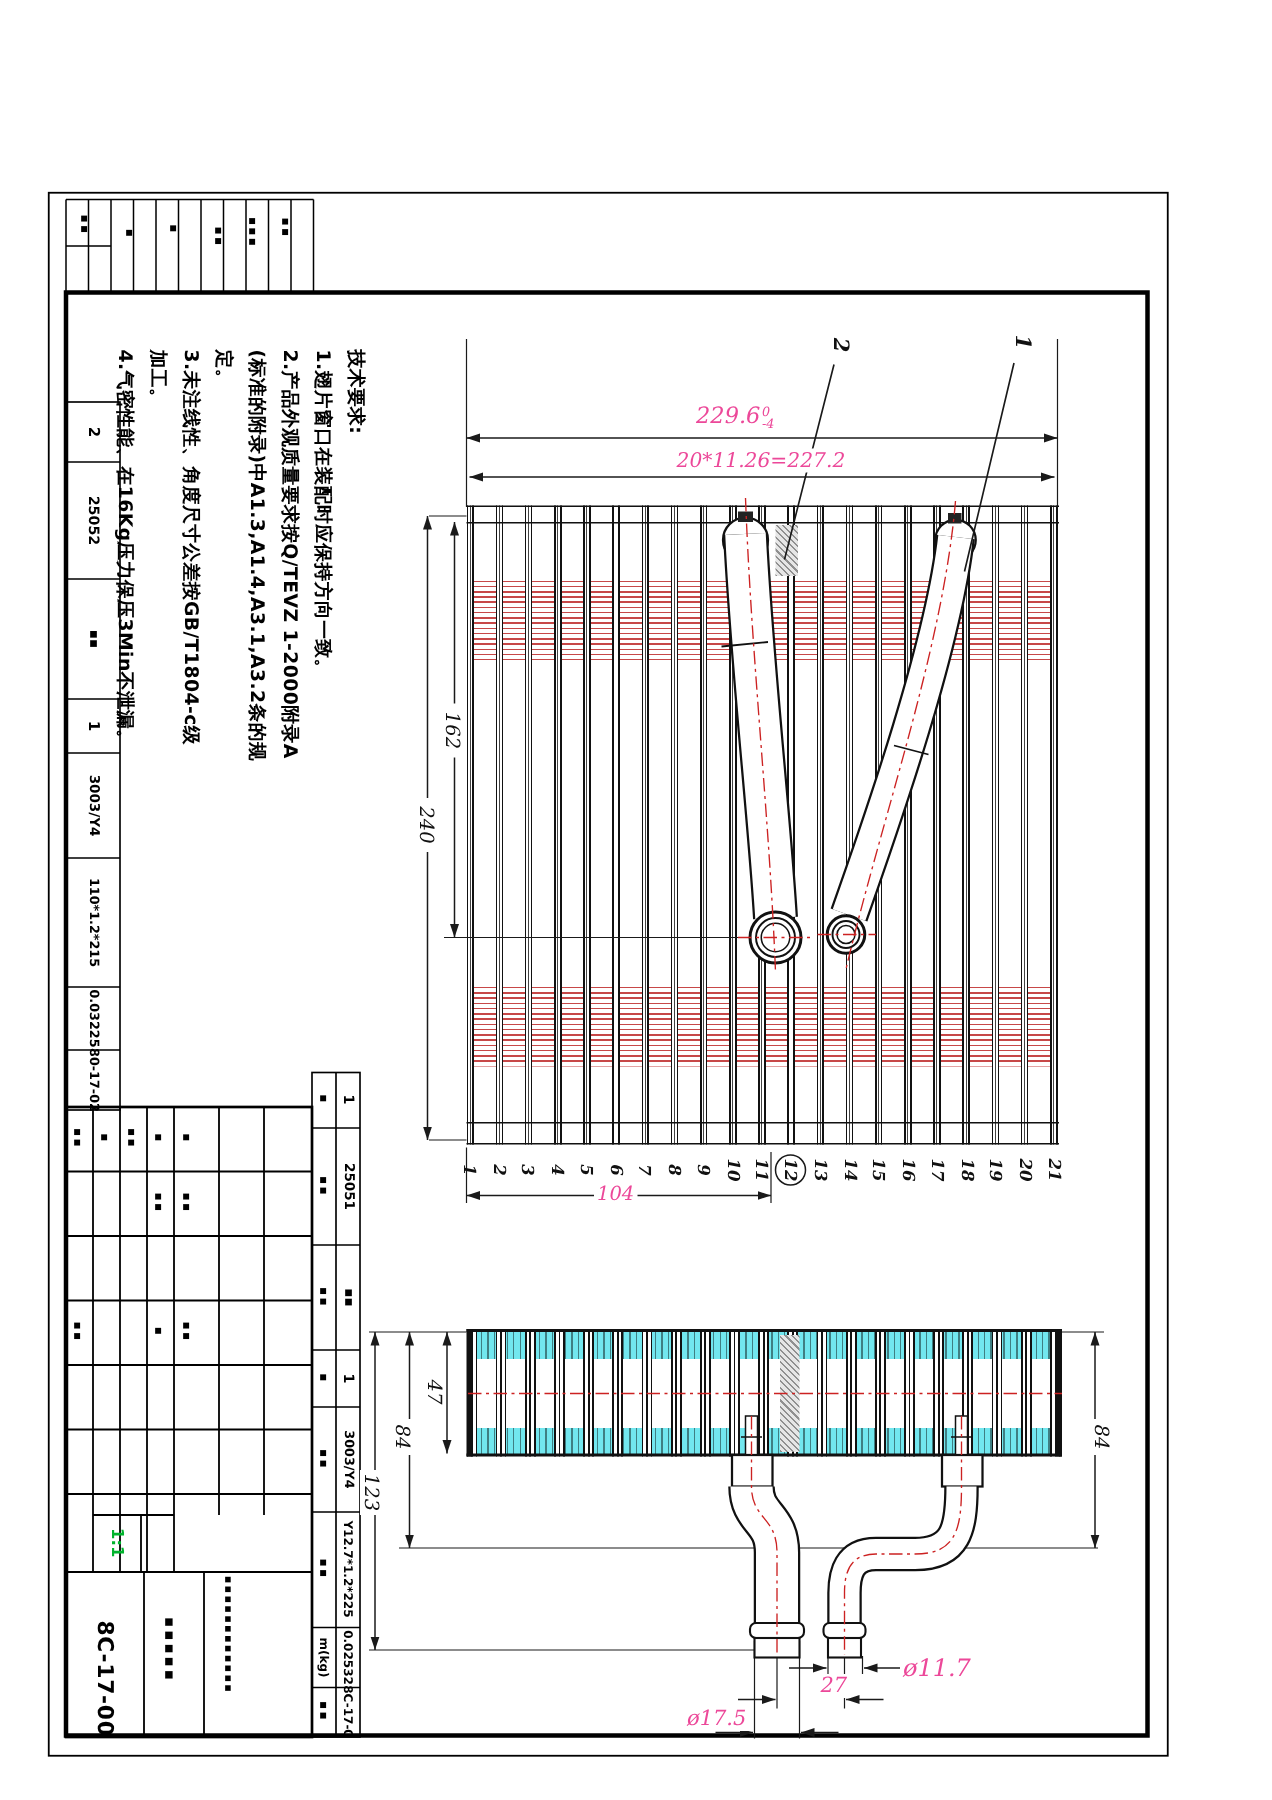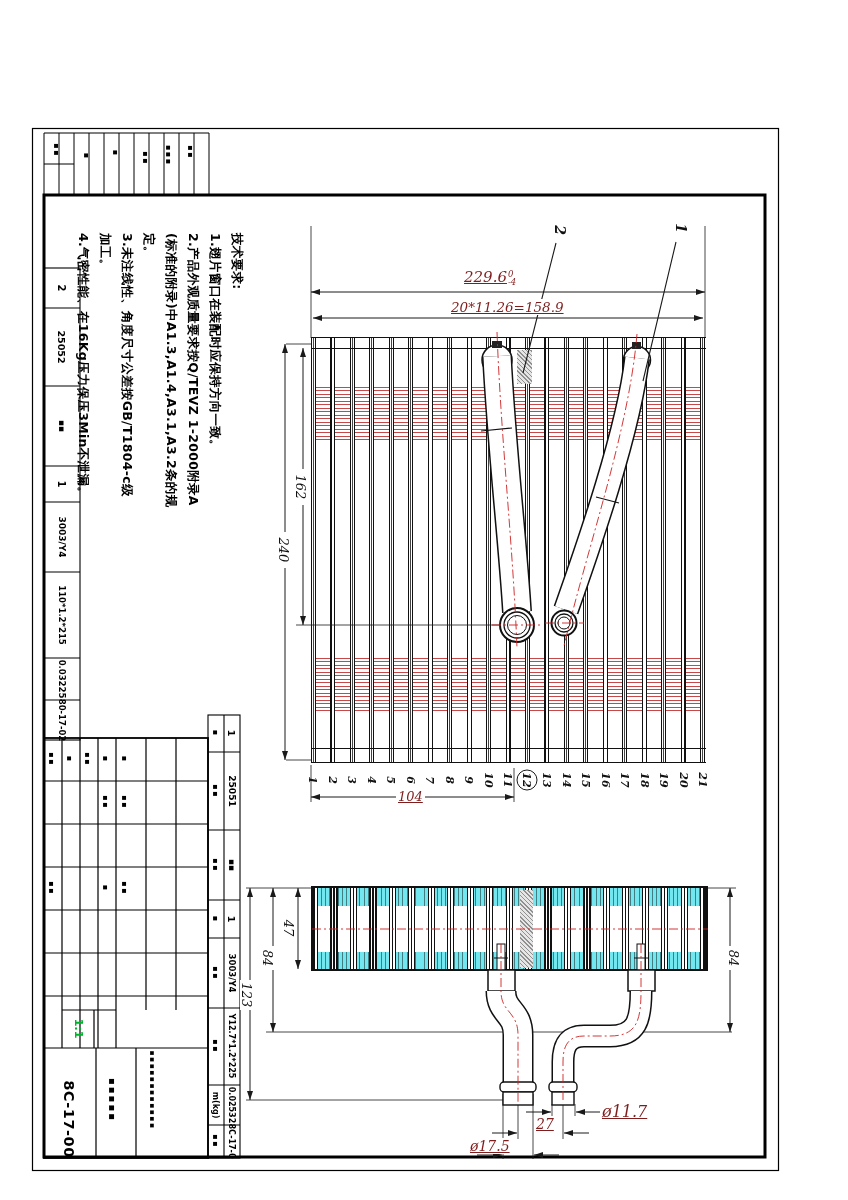--- a/index.html
+++ b/index.html
@@ -1,21 +1,21 @@
 <!DOCTYPE html>
 <html><head>
 <meta charset="utf-8">
 <style>
   html,body{margin:0;padding:0;background:#fff;}
   #sheet{position:relative;width:848px;height:1200px;background:#fff;overflow:hidden;
          font-family:"DejaVu Sans",sans-serif;color:#111;}
   .abs{position:absolute;}
   .rt{position:absolute;display:flex;align-items:center;justify-content:center;
       transform:rotate(90deg);white-space:nowrap;}
-  .dimtxt{font:italic 13px "DejaVu Serif",serif;color:#7f1d1d;white-space:nowrap;text-decoration:underline;}
+  .dimtxt{font:italic 13px "DejaVu Serif",serif;color:#ec4899;white-space:nowrap;}
   .dimh{position:absolute;background:#fff;padding:0 2px;}
   .tn{width:18px;height:12px;font:italic bold 11px "DejaVu Serif",serif;}
   .vdim{width:36px;height:14px;background:#fff;font:italic 13px "DejaVu Serif",serif;}
   .callout{width:14px;height:16px;font:italic bold 14px "DejaVu Serif",serif;}
   .blob{color:#000;letter-spacing:1.5px;font-size:8px;}
   .cell{font-weight:bold;color:#000;}
   .tolstack{display:inline-flex;flex-direction:column;font-size:8.5px;font-style:normal;
             line-height:8px;vertical-align:5px;margin-left:1px;}
   .notes-outer{position:absolute;left:64px;top:233px;width:184px;height:420px;}
   .notes-inner{width:420px;height:184px;transform-origin:0 0;
@@ -175,25 +175,25 @@
       <div>4.气密性能、在16Kg压力保压3Min不泄漏。</div>
     </div>
   </div>
 
   <div class="dimh dimtxt" style="left:462px;top:268px">
     <span style="font-size:15px">229.6</span><span class="tolstack">
         <i>0</i>
         <i>-4</i>
       </span>
   </div>
-  <div class="dimh dimtxt" style="left:449px;top:299px;font-size:13.5px">20*11.26=158.9</div>
+  <div class="dimh dimtxt" style="left:449px;top:299px;font-size:13.5px">20*11.26=227.2</div>
   <div class="dimh dimtxt" style="left:396px;top:789px">104</div>
   <div class="dimh dimtxt" style="left:600px;top:1102px;font-size:16px">ø11.7</div>
-  <div class="dimh dimtxt" style="left:534px;top:1116px;font-size:14px">27</div>
-  <div class="dimh dimtxt" style="left:468px;top:1138px;font-size:14px">ø17.5</div>
+  <div class="dimh dimtxt" style="left:545px;top:1116px;font-size:14px">27</div>
+  <div class="dimh dimtxt" style="left:456px;top:1138px;font-size:14px">ø17.5</div>
 
   <div class="rt vdim" style="left:283px;top:480px">162</div>
   <div class="rt vdim" style="left:266px;top:543px">240</div>
   <div class="rt vdim" style="left:277px;top:921px;width:24px">47</div>
   <div class="rt vdim" style="left:256px;top:951px;width:24px">84</div>
   <div class="rt vdim" style="left:232px;top:988px;width:30px">123</div>
   <div class="rt vdim" style="left:722px;top:951px;width:24px">84</div>
   <div class="rt callout" style="left:553px;top:222px">2</div>
   <div class="rt callout" style="left:674px;top:220px">1</div>
 

